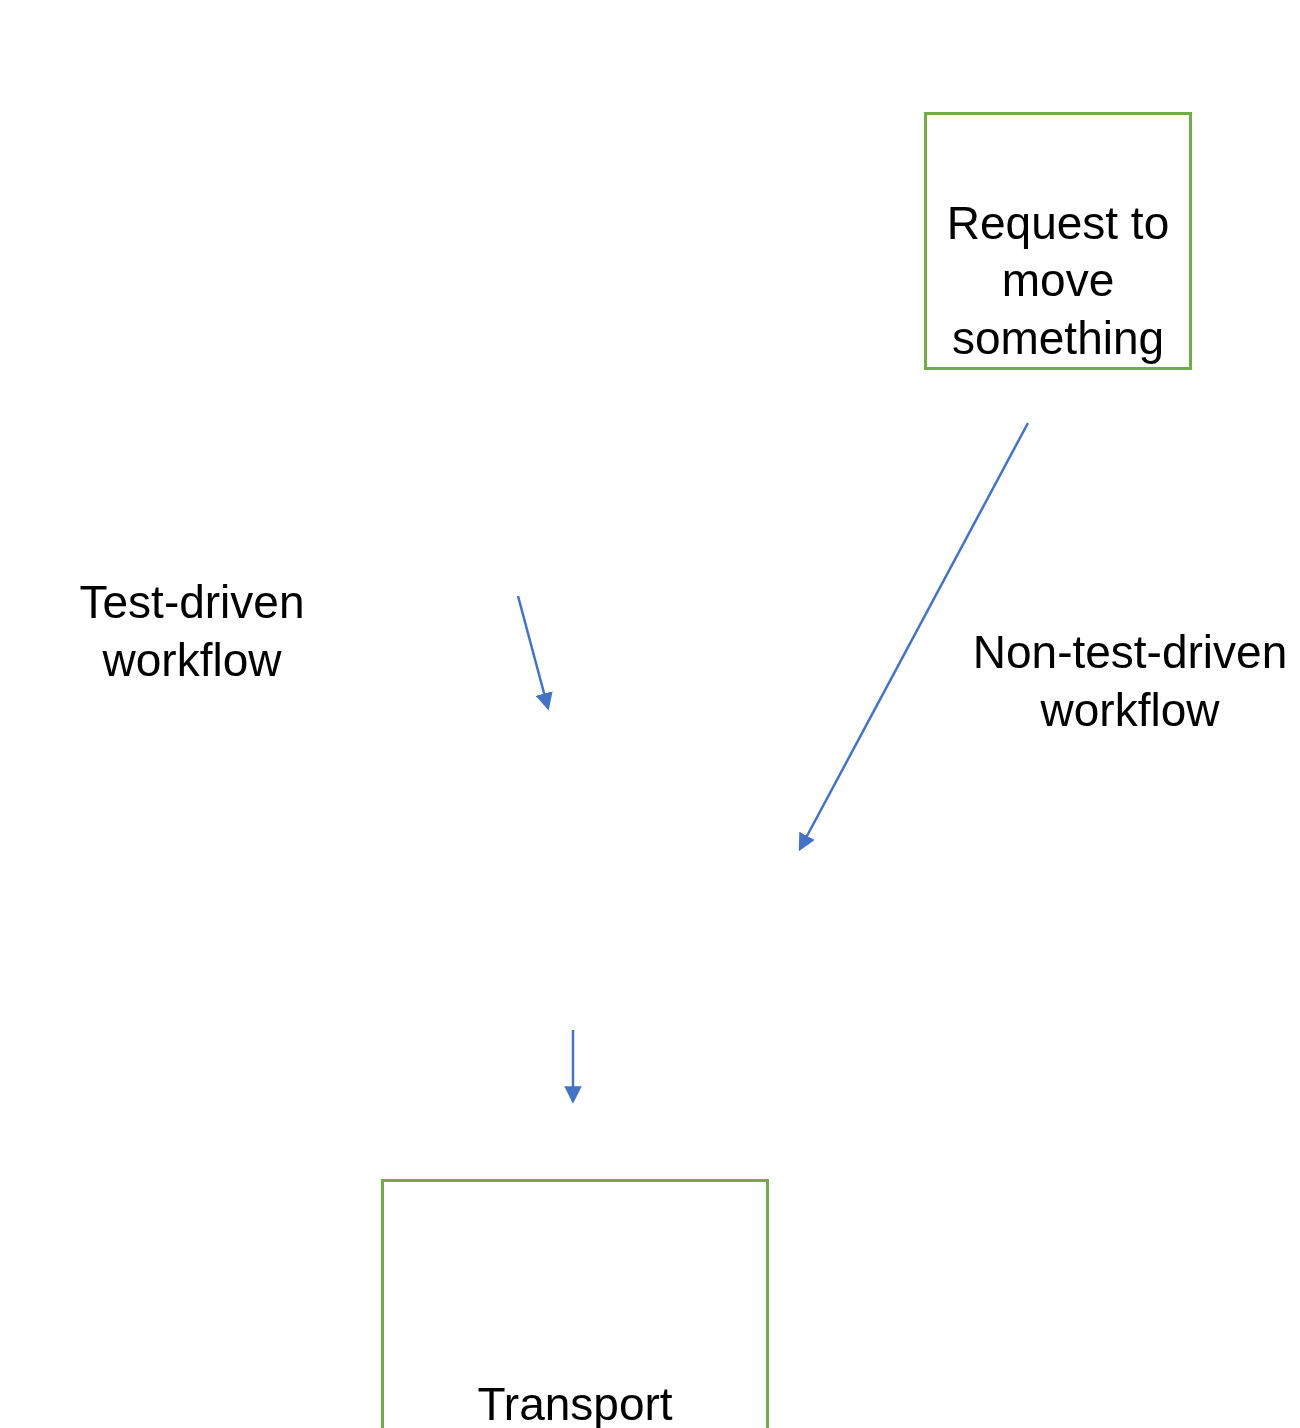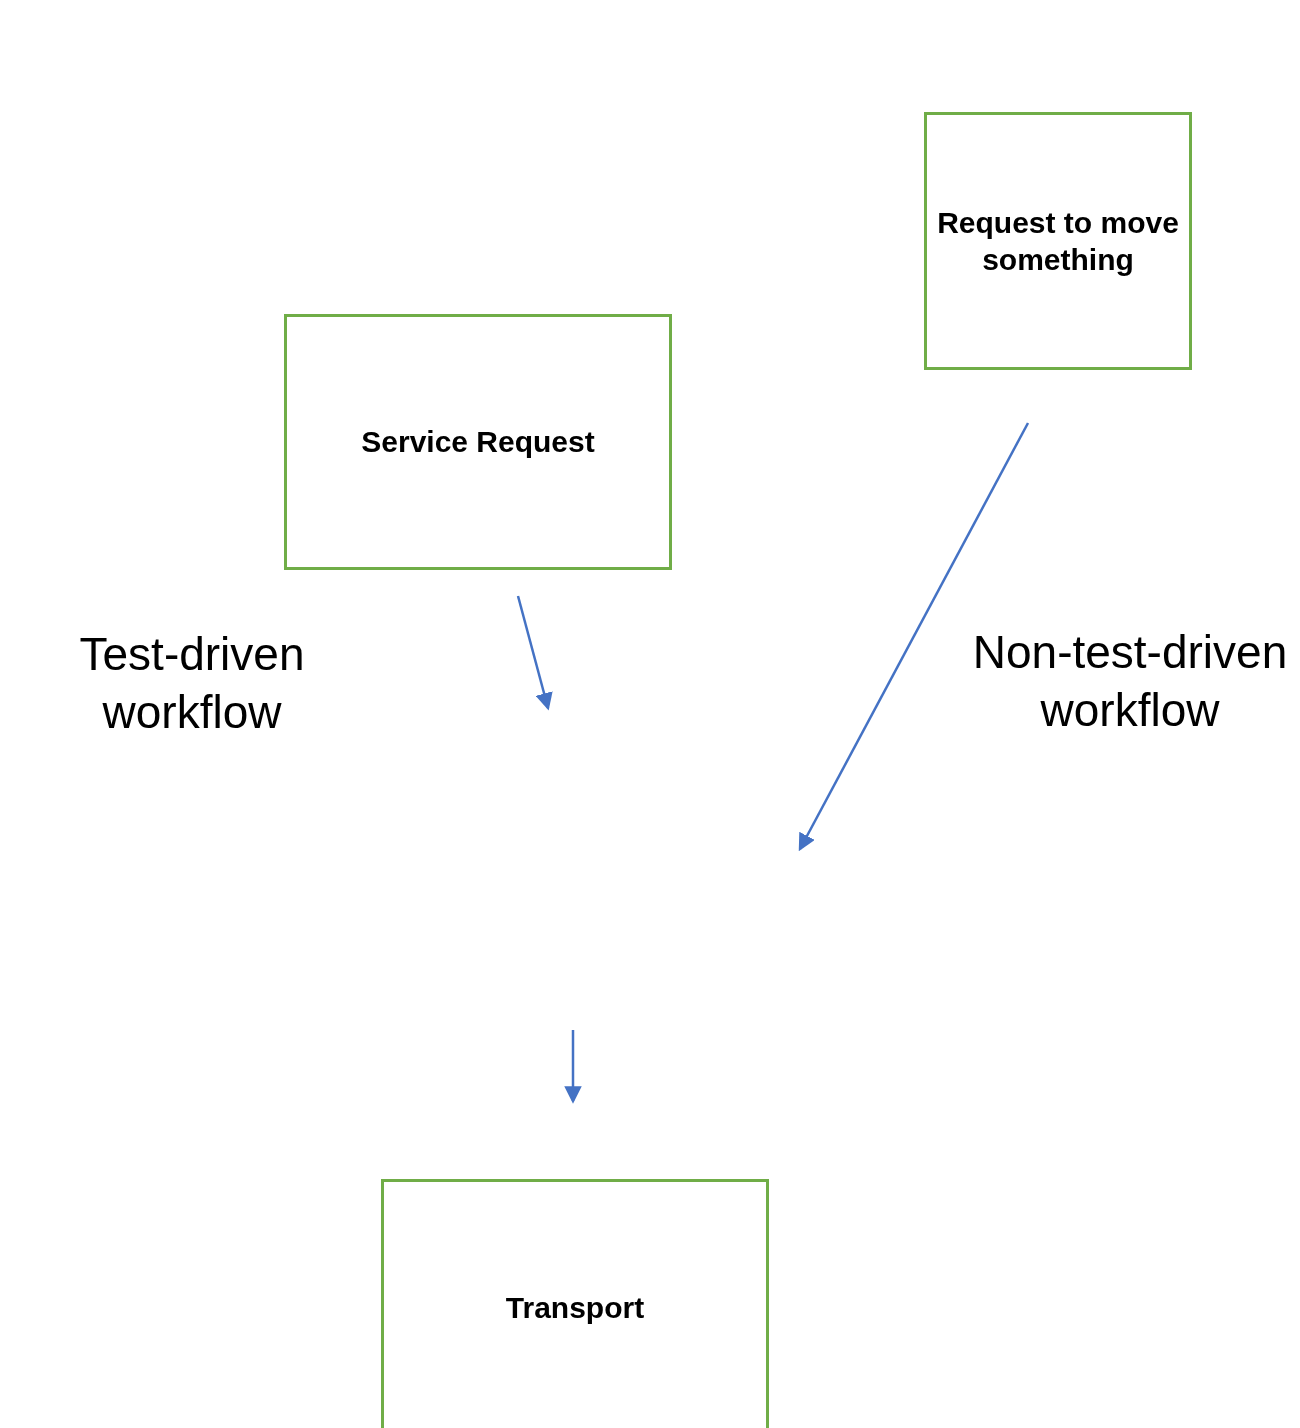--- a/index.html
+++ b/index.html
@@ -30,38 +30,37 @@
   }
   .arrowhead-fill {
     fill: var(--arrow-color, #4472C4);
   }
   .node {
     position: absolute;
     box-sizing: border-box;
     border: 3px solid var(--node-border-color, #70AD47);
     background: var(--background, #ffffff);
     display: flex;
-    align-items: center;
+    align-items: flex-end;
     justify-content: center;
     text-align: center;
-    font-size: 30px;
+    font-size: 46px;
     line-height: 1.25;
-    font-weight: bold;
   }
   .node-request-move   { left: 924px; top: 112px;  width: 268px; height: 258px; padding: 0 8px; }
   .node-service-request{ left: 284px; top: 314px;  width: 388px; height: 256px; }
   .node-task           { left: 380px; top: 748px;  width: 388px; height: 259px; }
   .node-transport      { left: 381px; top: 1139px; width: 388px; height: 257px; margin-top: 40px; }
   .edge-label {
     position: absolute;
     text-align: center;
     font-size: 46px;
     line-height: 1.25;
   }
-  .label-test-driven     { left: 52px;  top: 626px; width: 280px; }
+  .label-test-driven     { left: 52px;  top: 574px; width: 280px; }
   .label-non-test-driven { left: 950px; top: 624px; width: 360px; }
 </style>
 </head>
 <body>
 
 <div class="canvas">
 
   <svg class="edges-layer" viewBox="0 0 1300 1428" xmlns="http://www.w3.org/2000/svg">
     <defs>
       <marker id="arrowhead" viewBox="0 0 10 10" refX="8.5" refY="5" markerWidth="7" markerHeight="7" orient="auto">
@@ -70,23 +69,20 @@
     </defs>
     <line class="edge-line" x1="518" y1="596" x2="548" y2="708" marker-end="url(#arrowhead)"></line>
     <line class="edge-line" x1="1028" y1="423" x2="800" y2="849" marker-end="url(#arrowhead)"></line>
     <line class="edge-line" x1="573" y1="1030" x2="573" y2="1101" marker-end="url(#arrowhead)"></line>
   </svg>
 
   <div class="node node-request-move">
     <span>Request to move something</span>
   </div>
 
-  <div class="node node-service-request">
-    <span>Service Request</span>
-  </div>
 
 
   <div class="node node-transport">
     <span>Transport</span>
   </div>
 
   <div class="edge-label label-test-driven">Test-driven workflow</div>
 
   <div class="edge-label label-non-test-driven">Non-test-driven workflow</div>
 

